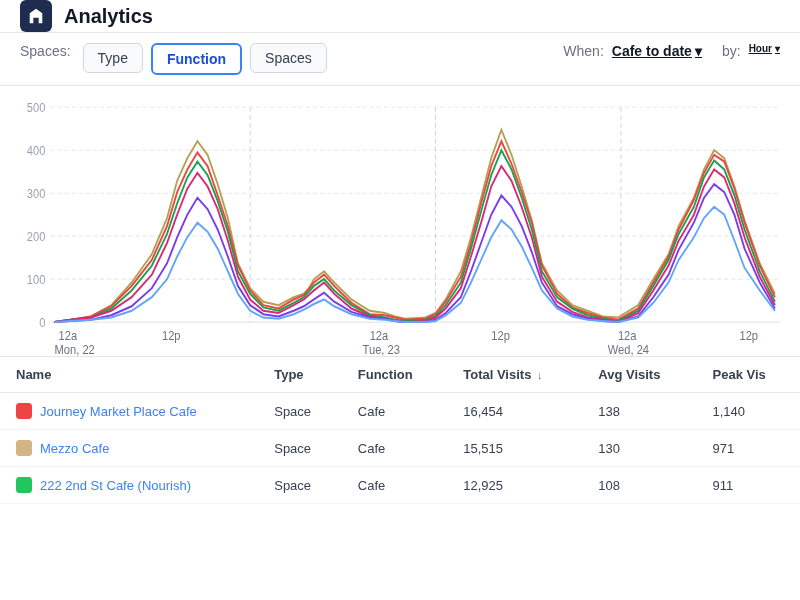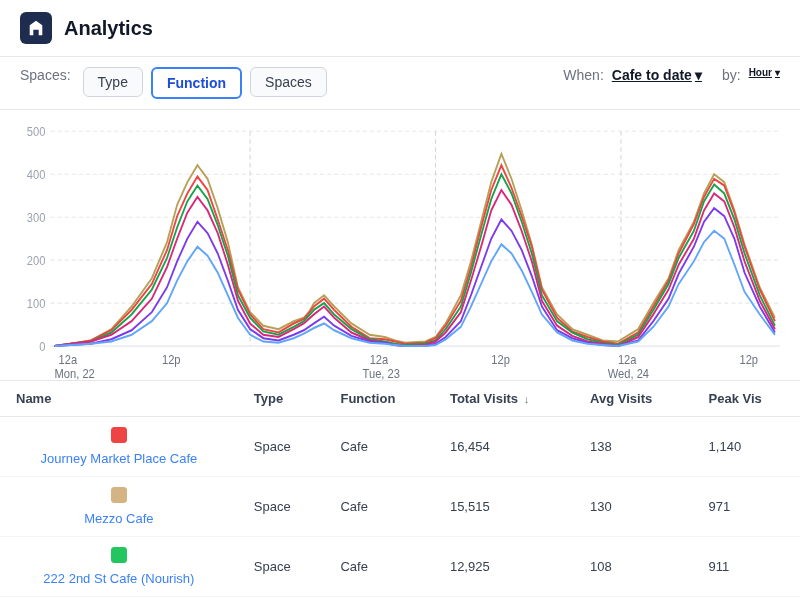--- a/index.html
+++ b/index.html
@@ -1,19 +1,19 @@
 <!DOCTYPE html>
 <html><head>
   <meta charset="utf-8">
   <style>
     * { box-sizing: border-box; margin: 0; padding: 0; }
     body { font-family: -apple-system, BlinkMacSystemFont, 'Segoe UI', sans-serif; background: #fff; width: 800px; height: 600px; overflow: hidden; }
 
     
-    .header { display: flex; align-items: center; padding: 12px 20px; border-bottom: 1px solid #e5e7eb; }
+    .header { display: flex; align-items: center; padding: 0 20px; border-bottom: 1px solid #e5e7eb; }
     .logo { width: 32px; height: 32px; background: #1e2d4f; border-radius: 6px; display: flex; align-items: center; justify-content: center; margin-right: 12px; }
     .logo svg { width: 18px; height: 18px; fill: white; }
     .app-title { font-size: 20px; font-weight: 600; color: #111827; }
 
     
     .toolbar { display: flex; align-items: flex-start; padding: 10px 20px; border-bottom: 1px solid #e5e7eb; gap: 8px; }
     .toolbar-label { font-size: 14px; color: #6b7280; margin-right: 4px; }
     .filter-btn { padding: 6px 14px; border-radius: 6px; font-size: 14px; font-weight: 500; cursor: pointer; border: 1px solid #d1d5db; background: #f9fafb; color: #374151; }
     .filter-btn.active { background: #fff; border-color: #3b82f6; color: #1d4ed8; font-weight: 600; border-width: 2px; }
     .spacer { flex: 1; }
@@ -26,21 +26,21 @@
     .chart-container { padding: 10px 20px 0 10px; position: relative; height: 270px; }
     svg.chart { width: 100%; height: 100%; }
 
     
     .table-section { border-top: 1px solid #e5e7eb; }
     table { width: 100%; border-collapse: collapse; font-size: 13px; }
     thead tr { border-bottom: 1px solid #e5e7eb; }
     thead th { padding: 10px 16px; text-align: left; font-weight: 600; color: #374151; font-size: 13px; }
     tbody tr { border-bottom: 1px solid #f3f4f6; }
     tbody td { padding: 10px 16px; color: #374151; font-size: 13px; }
-    .name-cell { display: flex; align-items: center; gap: 8px; flex-direction: column; }
+    .name-cell { display: flex; align-items: center; gap: 8px; }
     .checkbox { width: 16px; height: 16px; border-radius: 3px; flex-shrink: 0; }
     .cb-red { background: #ef4444; border: 1px solid #ef4444; }
     .cb-tan { background: #d4b483; border: 1px solid #d4b483; }
     .cb-green { background: #22c55e; border: 1px solid #22c55e; }
     .name-link { color: #3b82f6; text-decoration: none; font-weight: 500; }
     .sort-arrow { font-size: 11px; color: #6b7280; margin-left: 2px; }
   </style>
 </head>
 <body>
 

